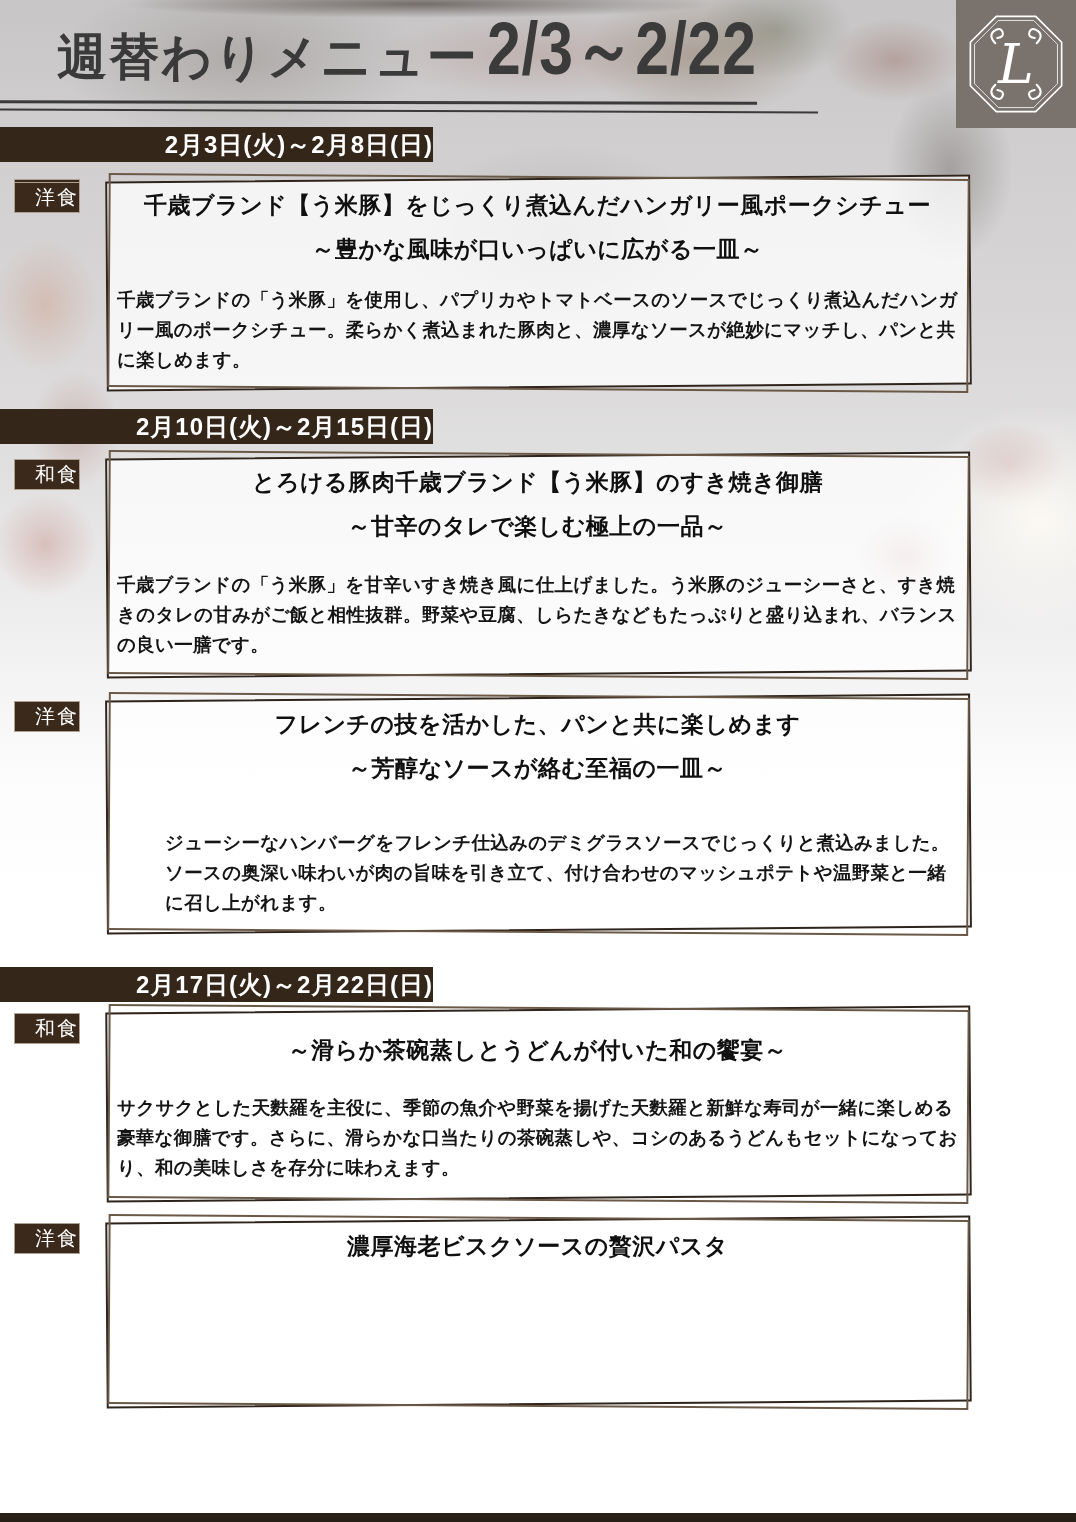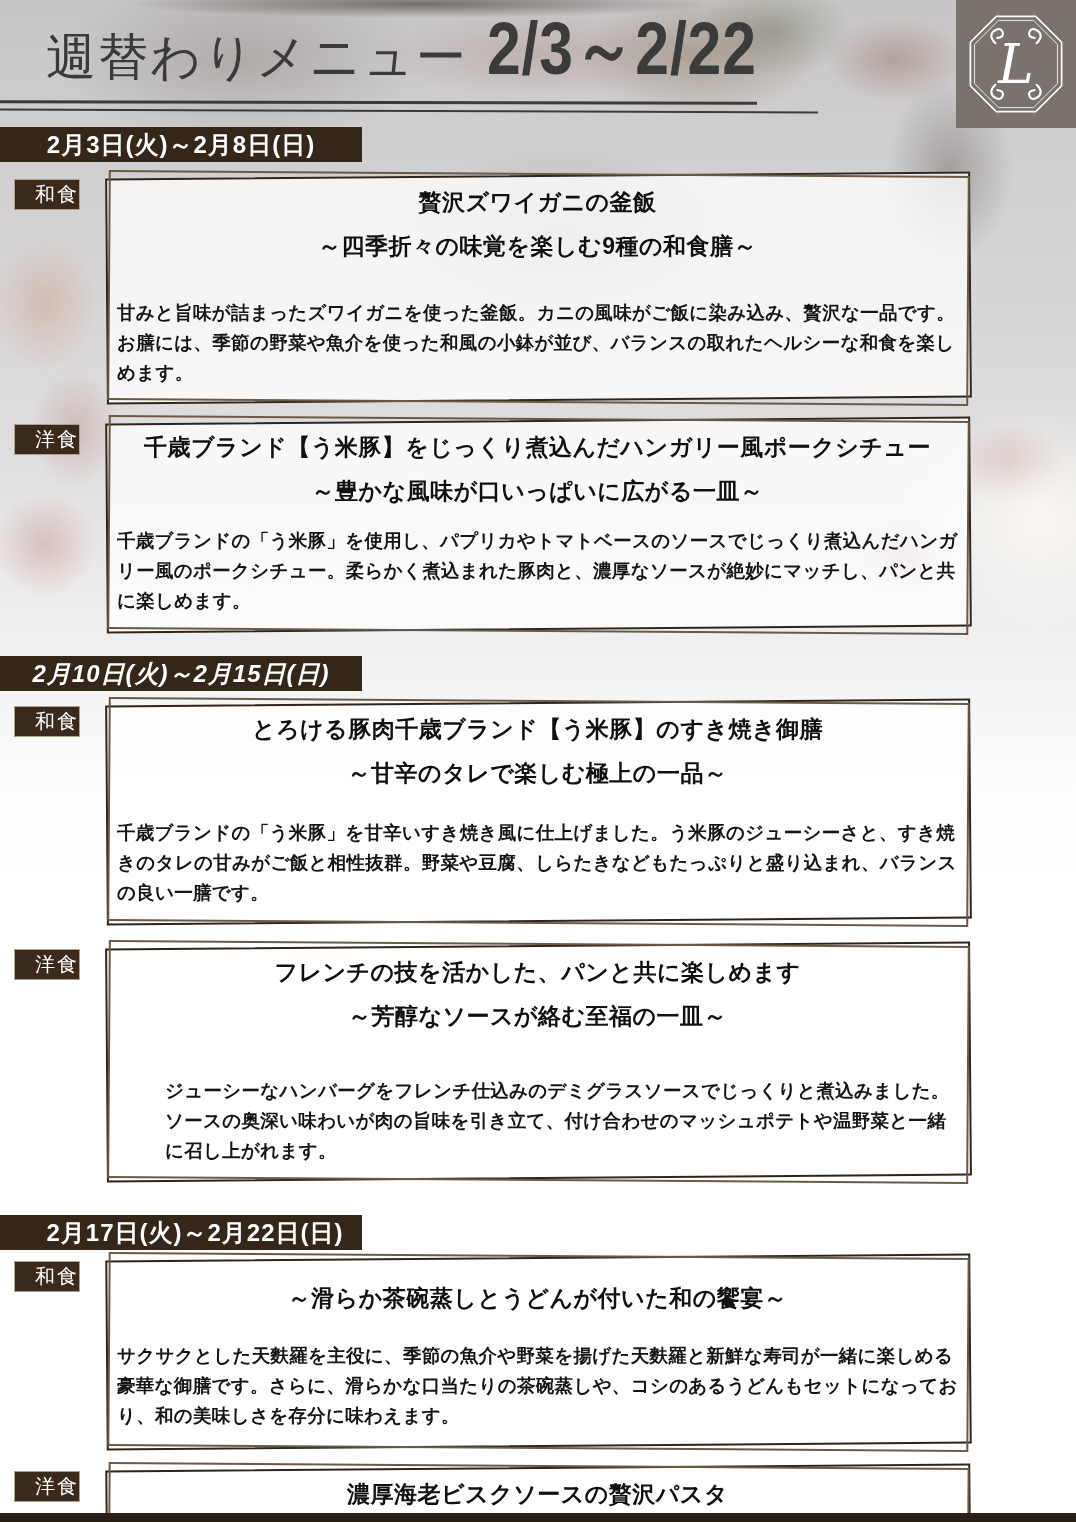--- a/index.html
+++ b/index.html
@@ -34,22 +34,22 @@
       radial-gradient(ellipse 190px 160px at 1040px 520px, rgba(255,252,246,.85), rgba(255,252,246,0) 72%),
       radial-gradient(ellipse 70px 55px at 905px 555px, rgba(150,60,45,.26), rgba(150,60,45,0) 70%),
       radial-gradient(ellipse 80px 60px at 1010px 465px, rgba(140,50,40,.24), rgba(140,50,40,0) 70%),
       
       linear-gradient(180deg,#c7c5c6 0px,#cfcdce 120px,#d7d5d6 300px,#e2e1e2 480px,#f1f0f1 640px,#fcfcfc 780px,#ffffff 900px,#ffffff 100%);
   }
 
   
   .header { position:relative; height:127px; }
   .title-jp {
-    position:absolute; left:46px; top:30px;
-    font-size:50px; font-weight:400; letter-spacing:2px;
+    position:absolute; left:57px; top:30px;
+    font-size:50px; font-weight:700; letter-spacing:2px;
     color:#3a3a3a; line-height:1.1; white-space:nowrap;
   }
   .title-num {
     position:absolute; left:487px; top:6px;
     font-size:74px; font-weight:600; color:#3b3b3b; line-height:1.15;
     letter-spacing:1px; white-space:nowrap;
     display:inline-block; transform:scaleX(.82); transform-origin:left top;
   }
   .rule { position:absolute; left:0; background:#3b3b3b; }
   .rule-1 { top:101px; width:757px; height:3px; transform:rotate(.12deg); }
@@ -58,27 +58,27 @@
   .logo {
     position:absolute; top:0; right:0;
     width:120px; height:128px;
     background:#7a726c;
     display:flex; align-items:center; justify-content:center;
   }
   .logo svg { width:104px; height:112px; }
 
   
   .date-band {
-    width:362px; height:35px;
+    width:433px; height:35px;
     background:#35261a; color:#fff;
     font-size:24px; font-weight:700; letter-spacing:1px;
-    line-height:35px; text-align:center;
+    line-height:35px; text-align:right;
     white-space:nowrap;
   }
-  .band-2 { margin-top:24px;font-style:italic; }
+  .band-2 { margin-top:18px; }
   .band-3 { margin-top:33px;padding-left:28px; }
 
   
   .menu-row { position:relative; padding-left:105px; padding-right:104px; }
   .mt-10{margin-top:10px;} .mt-13{margin-top:13px;} .mt-8{margin-top:8px;}
   .mt-17{margin-top:17px;} .mt-4{margin-top:4px;} .mt-14{margin-top:14px;}
 
   .category-label {
     position:absolute; left:14px; top:7px;
     width:66px; height:31px;
@@ -150,29 +150,20 @@
         <text x="50" y="72" text-anchor="middle" fill="#ffffff" font-family="DejaVu Serif, serif" font-style="italic" font-size="52">L</text>
       </svg>
     </div>
   </div>
 
   <section>
     <div class="date-band band-1">2月3日(火)～2月8日(日)</div>
 
     <div class="menu-row mt-10">
       <div class="category-label">和食</div>
-      <div class="menu-box h-200 d-36">
-        <div class="border-a"></div>
-        <div class="border-b"></div>
-        <div class="box-content">
-          <div class="menu-title">贅沢ズワイガニの釜飯</div>
-          <div class="menu-subtitle">～四季折々の味覚を楽しむ9種の和食膳～</div>
-          <p class="menu-desc">甘みと旨味が詰まったズワイガニを使った釜飯。カニの風味がご飯に染み込み、贅沢な一品です。お膳には、季節の野菜や魚介を使った和風の小鉢が並び、バランスの取れたヘルシーな和食を楽しめます。</p>
-        </div>
-      </div>
     </div>
 
     <div class="menu-row mt-13">
       <div class="category-label">洋食</div>
       <div class="menu-box h-186 d-20">
         <div class="border-a"></div>
         <div class="border-b"></div>
         <div class="box-content">
           <div class="menu-title">千歳ブランド【う米豚】をじっくり煮込んだハンガリー風ポークシチュー</div>
           <div class="menu-subtitle">～豊かな風味が口いっぱいに広がる一皿～</div>

